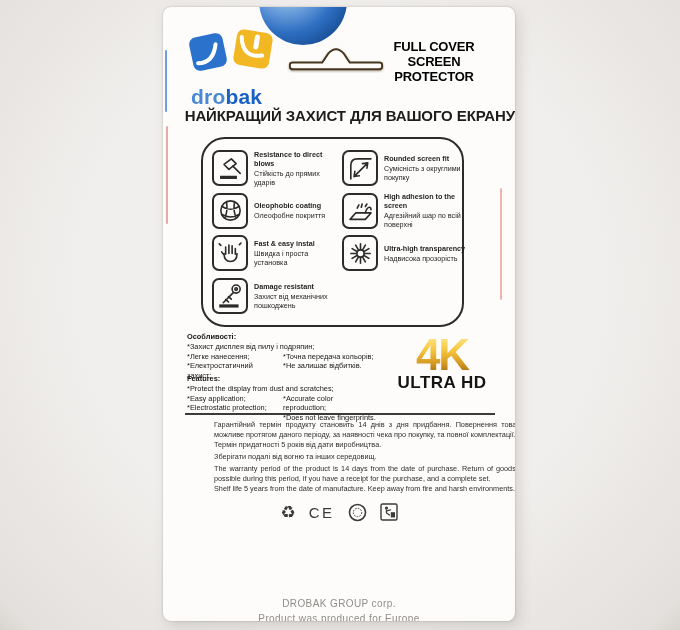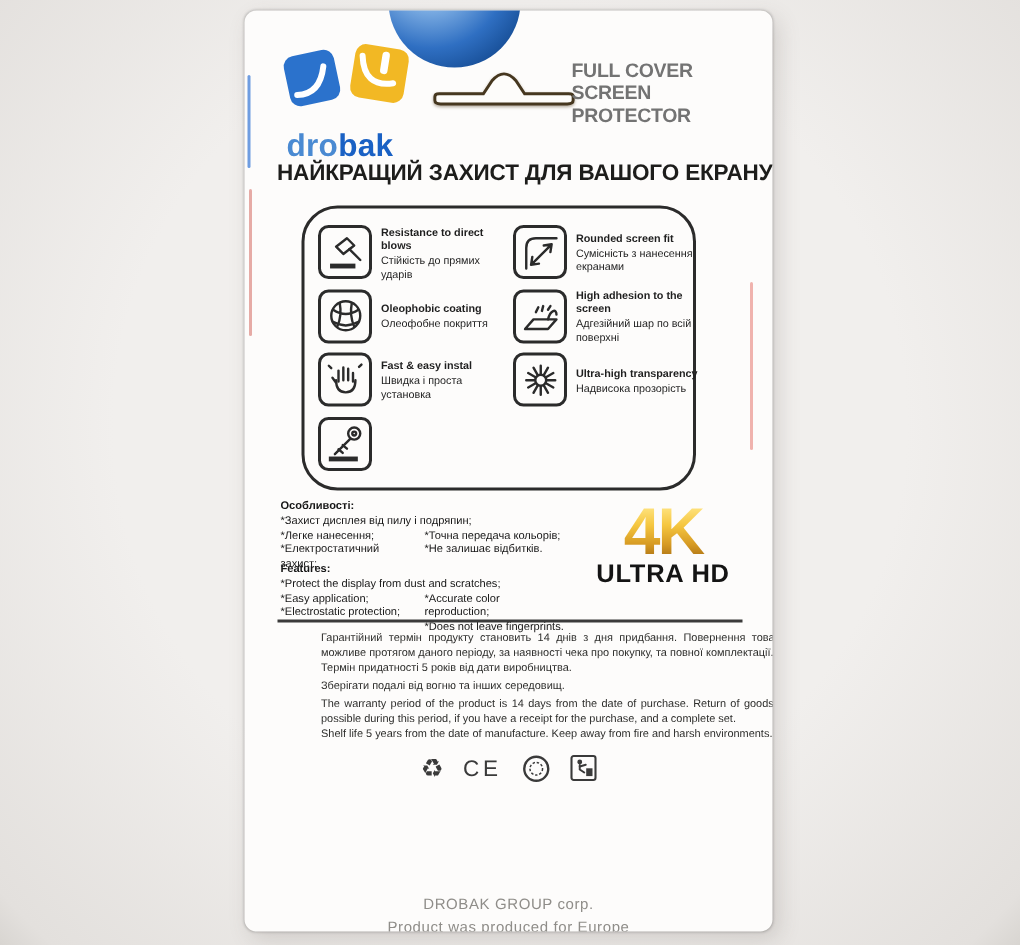--- a/index.html
+++ b/index.html
@@ -19,22 +19,22 @@
 
   
   .sphere { position:absolute; left:96px; top:-50px; width:88px; height:88px; border-radius:50%;
             background: radial-gradient(circle at 32% 28%, #eaf4ff 0%, #8ebbea 22%, #2f6fc2 58%, #174e96 82%, #103d78 100%); }
   .logo { position:absolute; left:24px; top:18px; width:100px; }
   .logo-text { margin-top:0; margin-left:4px; font-size:21px; font-weight:bold; letter-spacing:.2px; }
   .logo-text .dro { color:#4a8ad2; }
   .logo-text .bak { color:#1a61c4;margin-top:32px; }
   .hang-slot { position:absolute; left:122px; top:40px; width:102px; height:30px;
                filter: drop-shadow(0 1px 1px rgba(80,60,30,.45)); }
-  .product-title { position:absolute; right:4px; top:32px; width:130px; text-align:left;
-                   color:#737373; font-weight:bold; font-size:13px; line-height:15px; letter-spacing:-.2px; }
+  .product-title { position:absolute; right:16px; top:32px; width:130px; text-align:center;
+                   color:#000000; font-weight:bold; font-size:13px; line-height:15px; letter-spacing:-.2px; }
   .tagline { position:absolute; left:0; right:0; top:100px; text-align:right;
              font-size:15px; font-weight:bold; color:#1d1d1b; letter-spacing:-.1px; }
 
   
   .feature-box { position:absolute; left:38px; top:130px; width:263px; height:190px;
                  border:2px solid #2b2b2b; border-radius:24px;
                  display:grid; grid-template-columns:1fr 1fr; grid-auto-rows:1fr; padding:8px 6px 8px 9px; }
   .cell { display:flex; align-items:center; gap:6px; }
   .icon-box { flex:0 0 36px; width:36px; height:36px; border:2px solid #2b2b2b; border-radius:7px;
               display:flex; align-items:center; justify-content:center; background:#fdfcfb; }
@@ -127,21 +127,21 @@
 
       <div class="cell">
         <div class="icon-box">
           <svg viewBox="0 0 36 36">
             <path class="ib-stroke" d="M6 31 V14 Q6 6 14 6 H31"></path>
             <path class="ib-stroke" d="M10 28 L27 11 M27 11 l-6.5 1 M27 11 l-1 6.5 M10 28 l6.5 -1 M10 28 l1 -6.5" stroke-width="1.6"></path>
           </svg>
         </div>
         <div class="cell-text">
           <div class="ct-title">Rounded screen fit</div>
-          <div class="ct-sub">Сумісність з нанесення екранами</div>
+          <div class="ct-sub">Сумісність з округлими покупку</div>
         </div>
       </div>
 
       <div class="cell">
         <div class="icon-box">
           <svg viewBox="0 0 36 36">
             <circle class="ib-stroke" cx="18" cy="18" r="12"></circle>
             <path class="ib-stroke" d="M7.5 13 Q18 20 28.5 13 M7.5 23 Q18 29 28.5 23 M13 7.5 Q15 18 11 27 M23 7.5 Q21 18 25 27" stroke-width="1.5"></path>
           </svg>
         </div>
@@ -194,20 +194,24 @@
 
       <div class="cell">
         <div class="icon-box">
           <svg viewBox="0 0 36 36">
             <circle class="ib-stroke" cx="25" cy="10" r="5"></circle>
             <circle class="ib-stroke" cx="25" cy="10" r="1.6" stroke-width="1.4"></circle>
             <path class="ib-stroke" d="M21.5 14.5 L9 27" stroke-width="3"></path>
             <path class="ib-stroke" d="M12 23 l3.5 3 M15.5 19.5 l3.5 3" stroke-width="1.8"></path>
             <rect x="4" y="29" width="24" height="4" fill="#2b2b2b"></rect>
           </svg>
+        </div>
+        <div class="cell-text">
+          <div class="ct-title">Damage resistant</div>
+          <div class="ct-sub">Захист від механічних пошкоджень</div>
         </div>
       </div>
 
 
     </div>
 
     <div class="details details-ua">
       <div class="d-head">Особливості:</div>
       <div>*Захист дисплея від пилу і подряпин;</div>
       <div class="d-cols">

